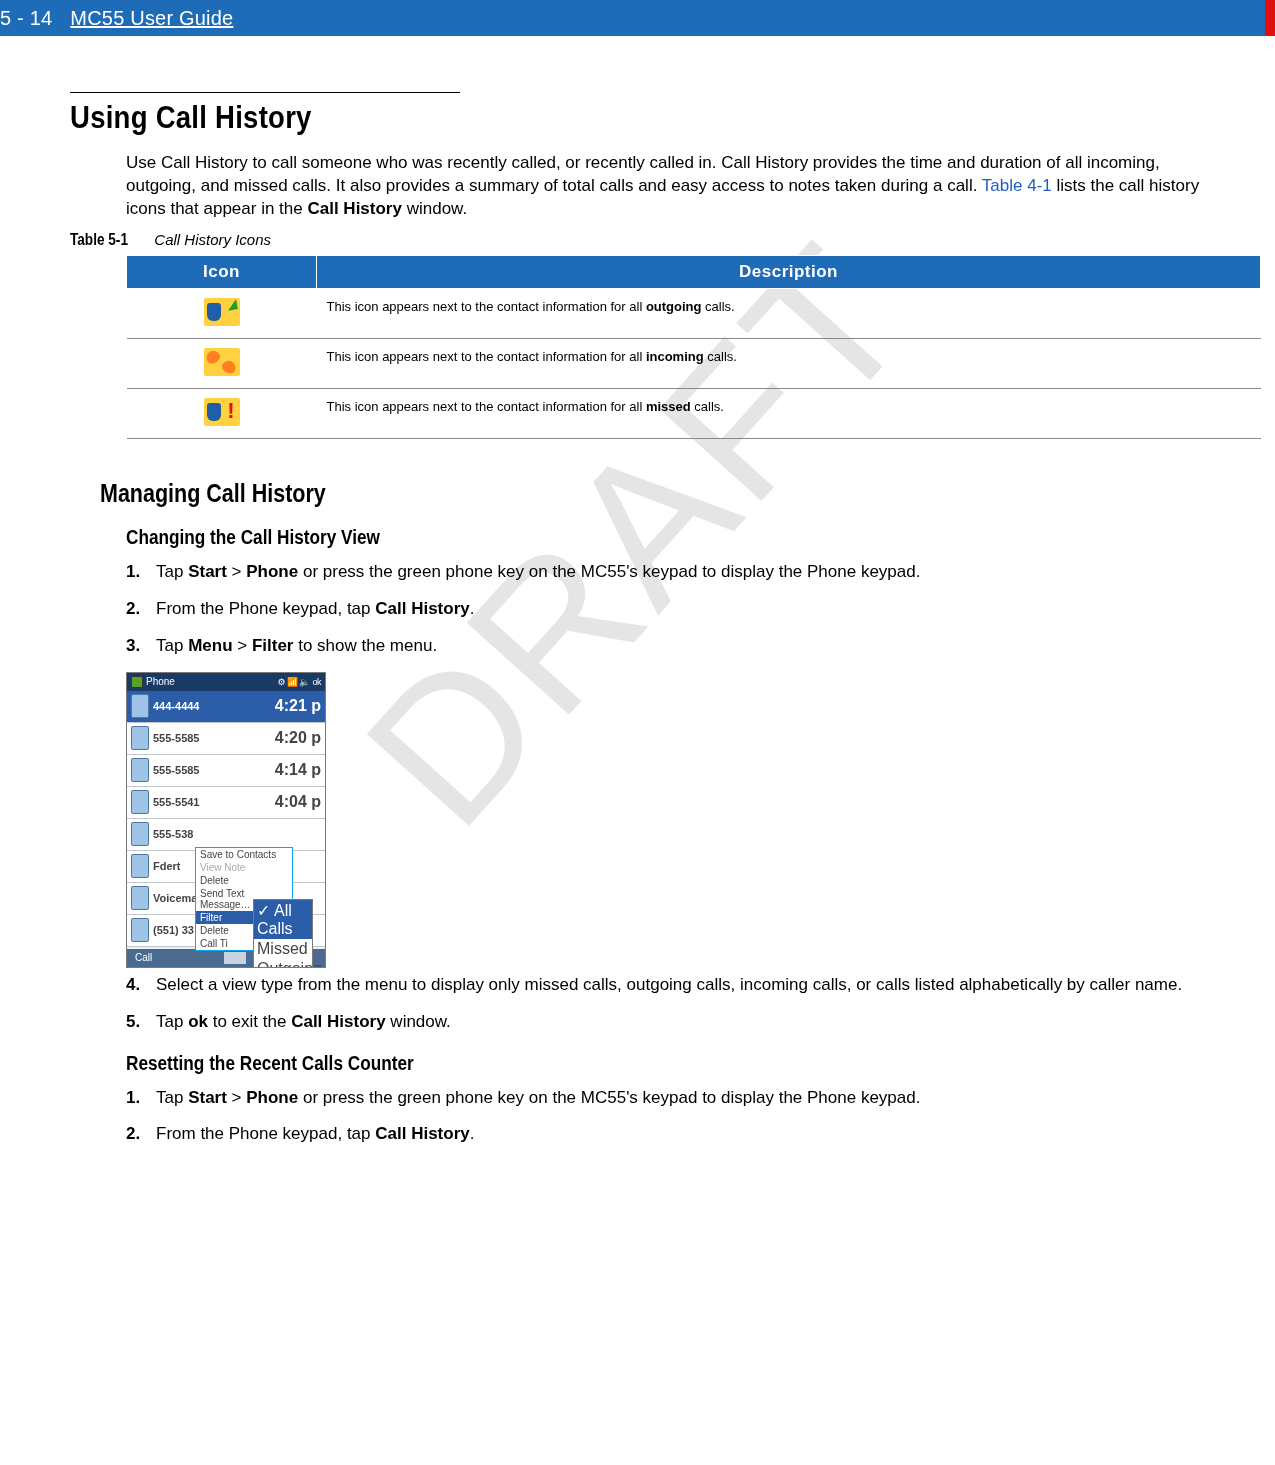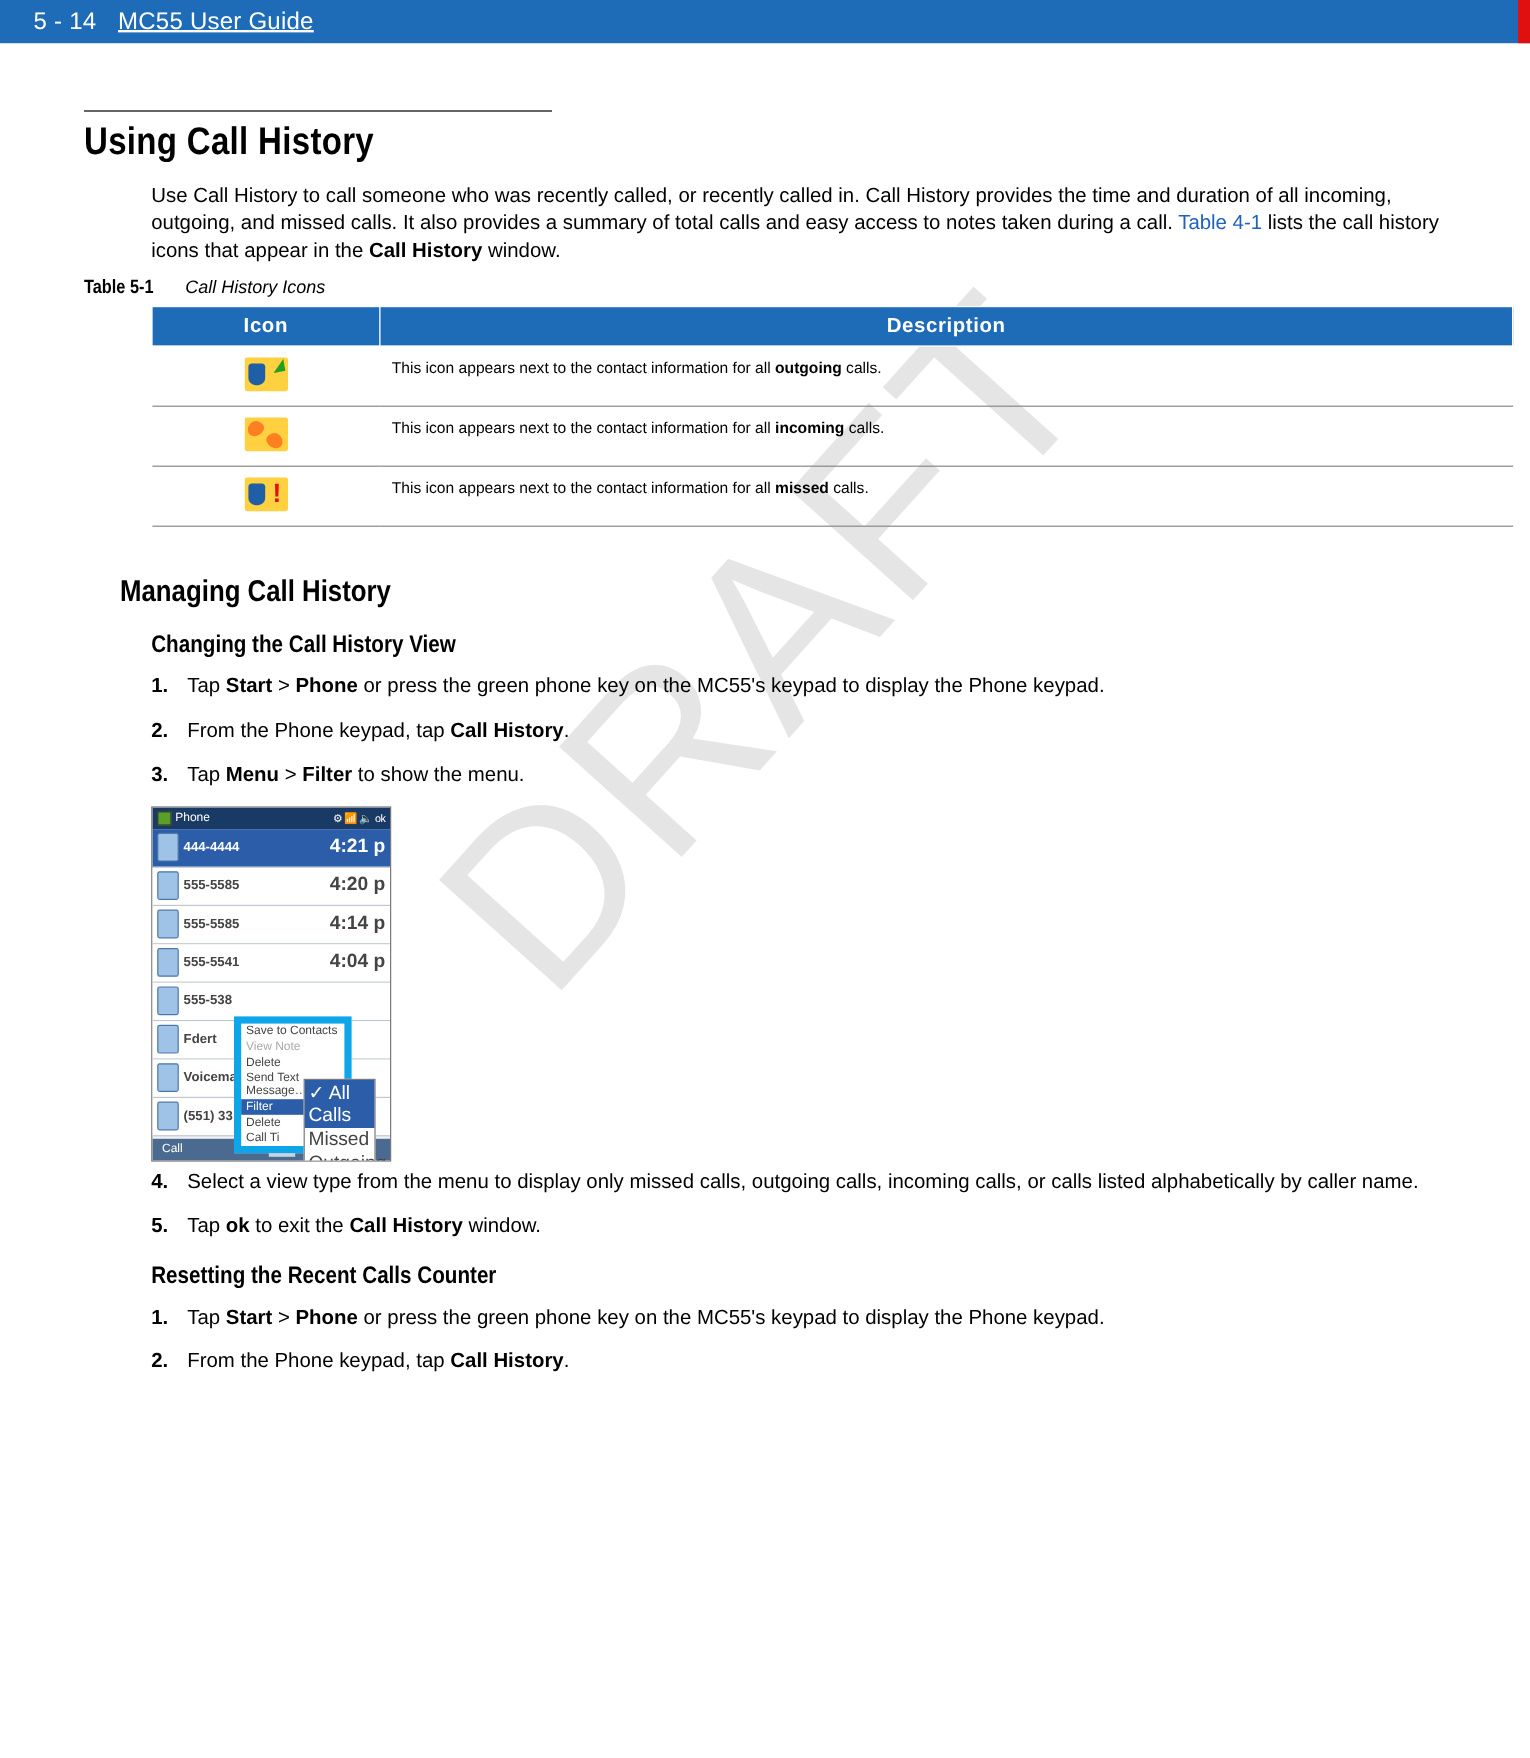--- a/index.html
+++ b/index.html
@@ -22,21 +22,20 @@
       z-index: 0;
       letter-spacing: 5px;
     }
     .header-bar {
       background: #1e6bb8;
       height: 36px;
       display: flex;
       align-items: center;
       color: #fff;
       font-size: 20px;
-      padding-left: 28px;
       position: relative;
       font-family: Arial, Helvetica, sans-serif;
       letter-spacing: 0.2px;
     }
     .header-bar .page-num {
       font-weight: 400;
     }
     .header-bar .header-title {
       font-weight: 400;
       margin-left: 18px;
@@ -169,21 +168,21 @@
     }
     .fig-titlebar { height:18px; background:#1a3a66; color:#fff; padding:2px 4px; font-size:10px; display:flex; align-items:center; }
     .fig-titlebar .win-icon{ width:12px;height:12px;background:#58a028;border:1px solid #333;margin-right:3px;}
     .fig-titlebar .spacer{flex:1;}
     .fig-titlebar .status{font-size:9px; letter-spacing:-0.5px;}
     .fig-row { height:32px; border-bottom:1px solid #bfc6cf; display:flex; align-items:center; padding:0 4px; background:#fff;}
     .fig-row.sel { background:#2b5da8; color:#fff; }
     .fig-row .phone-glyph{width:18px;height:24px;background:#9fc3e6;border:1px solid #4f77a6;border-radius:2px;margin-right:4px;position:relative;}
     .fig-row .num-text{flex:1;font-weight:bold;font-size:11px;}
     .fig-row .time-text{font-size:16px;text-align:center;font-weight:bold;}
-    .fig-popup{position:absolute;left:68px;top:174px;width:98px;background:#fff;border:6px solid #0ea5e9;font-size:10px;z-index:2;}
+    .fig-popup{position:absolute;left:68px;top:174px;width:98px;background:#fff;border:1px solid #0ea5e9;font-size:10px;z-index:2;}
     .fig-popup div{padding:1px 4px;color:#444;}
     .fig-popup .sel{background:#2b5da8;color:#fff;}
     .fig-submenu{position:absolute;left:126px;top:226px;width:60px;background:#fff;border:1px solid #7a7a7a;font-size:16px;z-index:3;}
     .fig-submenu div{padding:1px 3px;}
     .fig-submenu .sel{background:#2b5da8;color:#fff;}
     .fig-bottom{position:absolute;bottom:0;left:0;right:0;height:18px;background:#4a6b8f;display:flex;align-items:center;color:#fff;font-size:10px;padding:0 8px;}
     .fig-bottom .kb{width:22px;height:12px;background:#c9d2df;margin:0 auto;}
     .fig-caption { font-size:15px; margin:8px 0 14px 56px; }
     .fig-caption .cap-label { font-weight:700; font-size:16px; transform: scaleX(0.85); display:inline-block; transform-origin:left; }
     .fig-caption .cap-title { font-style: italic; margin-left:12px; }

